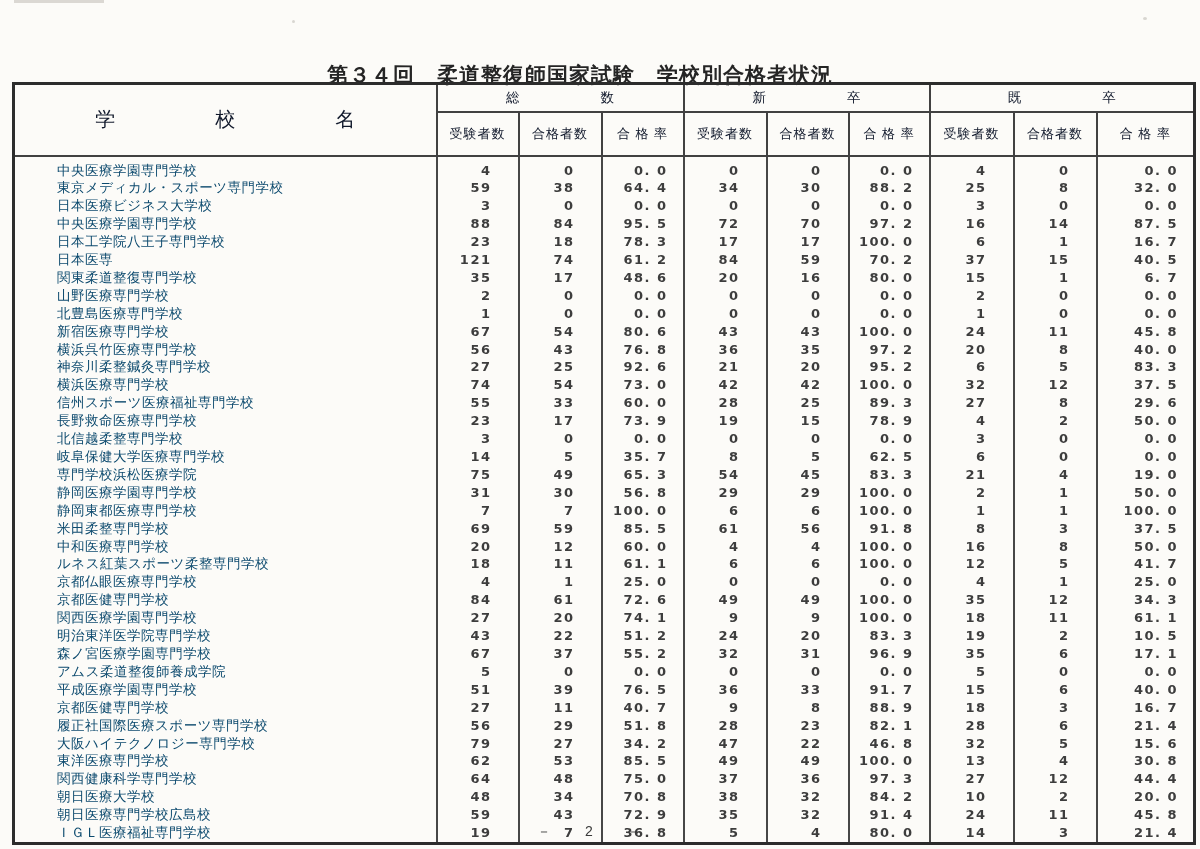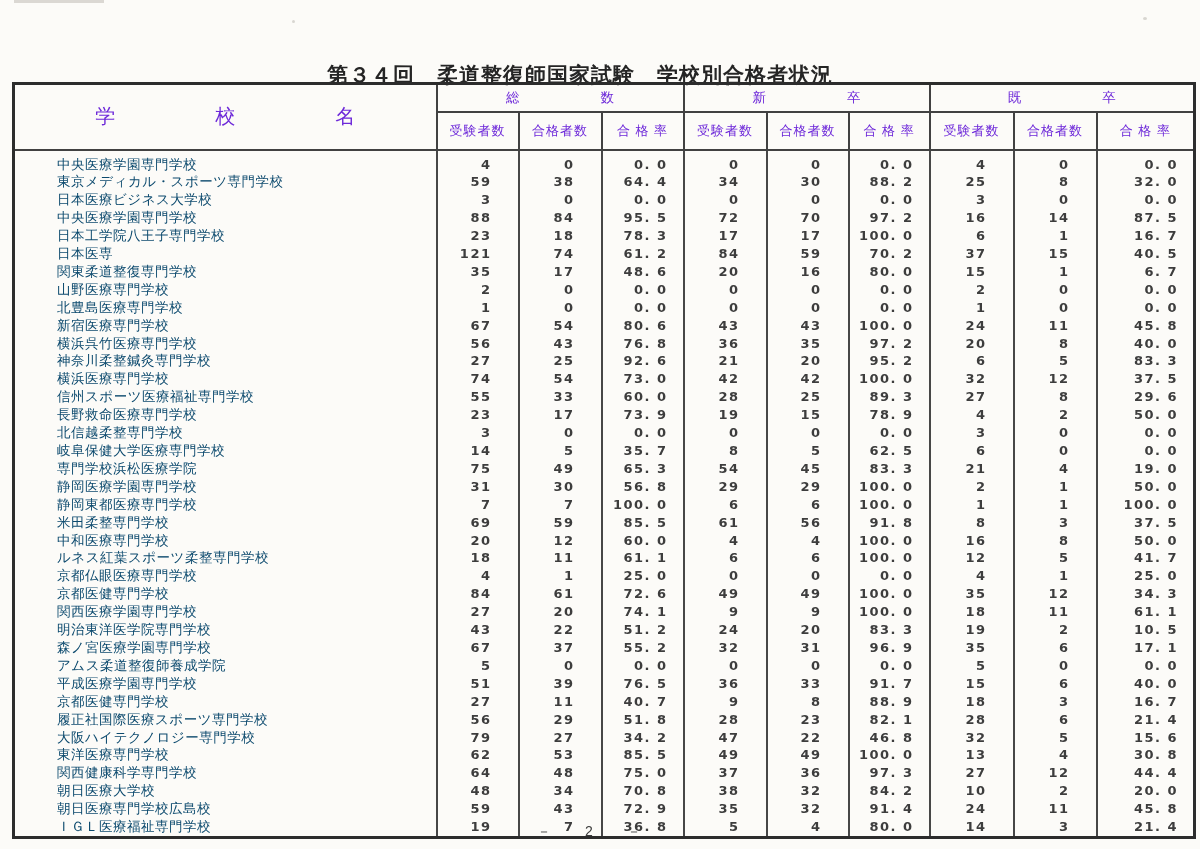--- a/index.html
+++ b/index.html
@@ -27,26 +27,26 @@
     left: 12px; top: 82px;
     width: 1181px;
     border-collapse: collapse;
     table-layout: fixed;
     border: 3px solid #2c2c2c;
   }
   thead th {
     border: 2px solid #414141;
     font-weight: normal;
     font-size: 13.5px;
-    color: #6d28d9;
+    color: #0f172a;
     text-align: center;
     padding: 0;
   }
   tr.group-row th { height: 28px; }
-  tr.sub-row th { height: 38px; font-size: 13px; letter-spacing: 1px; }
+  tr.sub-row th { height: 44px; font-size: 13px; letter-spacing: 1px; }
   th.school-h { font-size: 20px; }
   tbody td {
     border-left: 2px solid #474747;
     border-top: none; border-bottom: none; border-right: none;
     padding: 0;
     height: 17.9px;
     line-height: 17.9px;
     font-size: 13px;
     white-space: nowrap;
     overflow: hidden;

